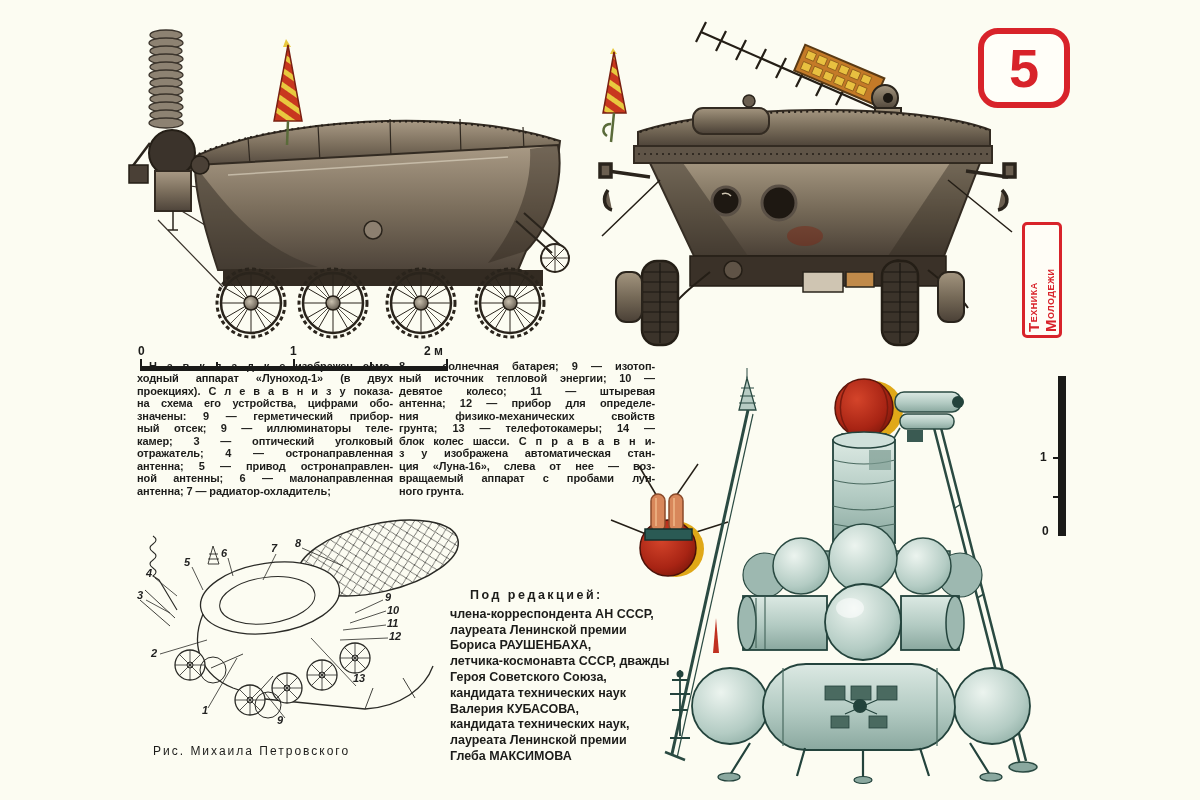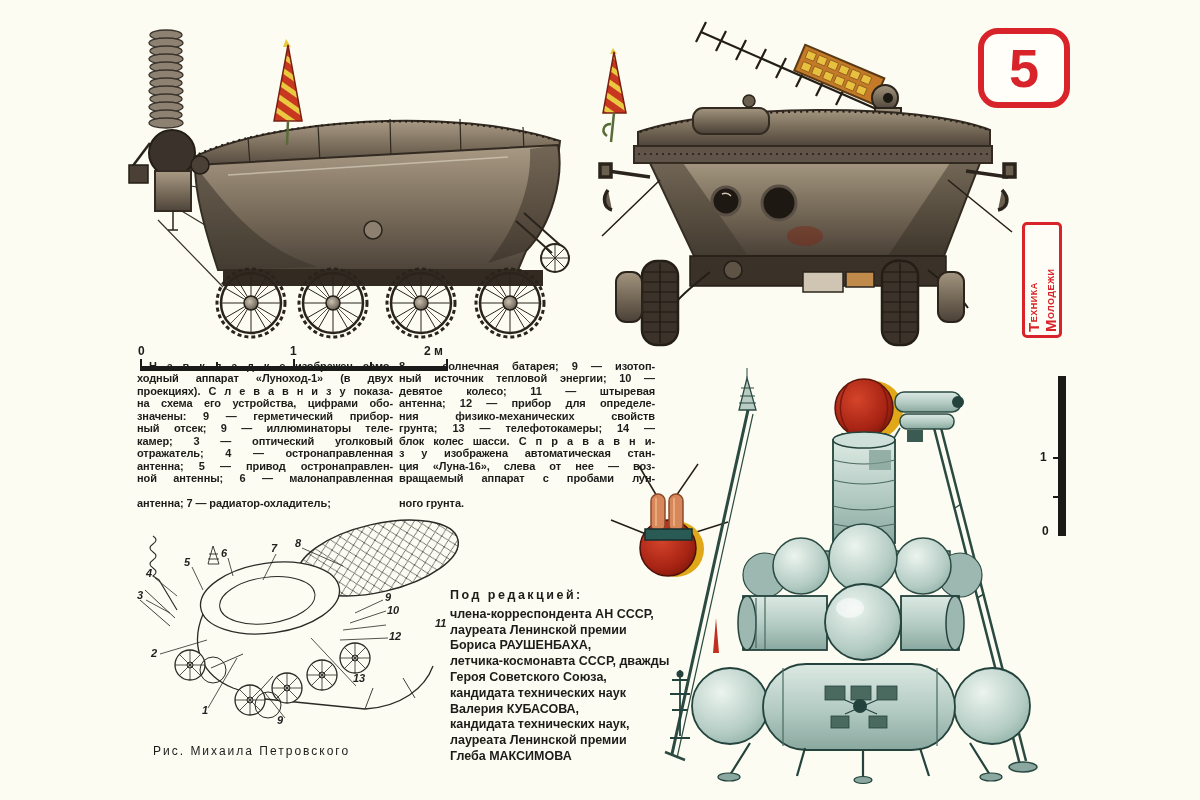--- a/index.html
+++ b/index.html
@@ -4,27 +4,27 @@
 <style>
   html,body{margin:0;padding:0;background:#d8d8d0;}
   .page{position:relative;width:1200px;height:800px;background:#fcfcf2;overflow:hidden;
         font-family:"Liberation Sans",sans-serif;color:#1c1c1a;}
   .abs{position:absolute;}
 
   
   .article{position:absolute;left:137px;top:360px;display:flex;gap:6px;}
   .tcol{width:256px;font-size:11px;font-weight:bold;line-height:12.45px;letter-spacing:-0.1px;}
   .tcol > div{text-align:justify;text-align-last:justify;}
-  .tcol > div:last-child{text-align-last:left;margin-top:12px;}
+  .tcol > div:last-child{text-align-last:left;}
   #col1 > div:first-child{text-indent:12px;}
 
   
   .editorial{position:absolute;left:450px;top:588px;width:238px;font-size:12.5px;
              font-weight:bold;line-height:15.8px;}
-  .editorial .head{letter-spacing:2.5px;margin-bottom:3px;}
+  .editorial .head{letter-spacing:2.5px;margin-bottom:3px;margin-left:20px;}
 
   
   .caption{position:absolute;left:153px;top:744px;font-size:12px;font-weight:normal;letter-spacing:2px;}
 
   
   .badge{position:absolute;left:978px;top:28px;width:92px;height:80px;border:6px solid #d8232a;
          border-radius:20px;box-sizing:border-box;display:flex;align-items:center;justify-content:center;
          background:#fffef8;color:#d8232a;font-size:54px;font-weight:bold;}
 
   
@@ -335,21 +335,21 @@
     <span class="callout" style="left:87px;top:186px;">1</span>
     <span class="callout" style="left:36px;top:129px;">2</span>
     <span class="callout" style="left:22px;top:71px;">3</span>
     <span class="callout" style="left:31px;top:49px;">4</span>
     <span class="callout" style="left:69px;top:38px;">5</span>
     <span class="callout" style="left:106px;top:29px;">6</span>
     <span class="callout" style="left:156px;top:24px;">7</span>
     <span class="callout" style="left:180px;top:19px;">8</span>
     <span class="callout" style="left:270px;top:73px;">9</span>
     <span class="callout" style="left:272px;top:86px;">10</span>
-    <span class="callout" style="left:272px;top:99px;margin-left:48px;">11</span>
+    <span class="callout" style="left:272px;top:99px;">11</span>
     <span class="callout" style="left:274px;top:112px;">12</span>
     <span class="callout" style="left:238px;top:154px;">13</span>
     <span class="callout" style="left:162px;top:196px;">9</span>
   </div>
 
   <div class="caption">Рис. Михаила Петровского</div>
 
   <div class="editorial">
     <div class="head">Под редакцией:</div>
     <div>

